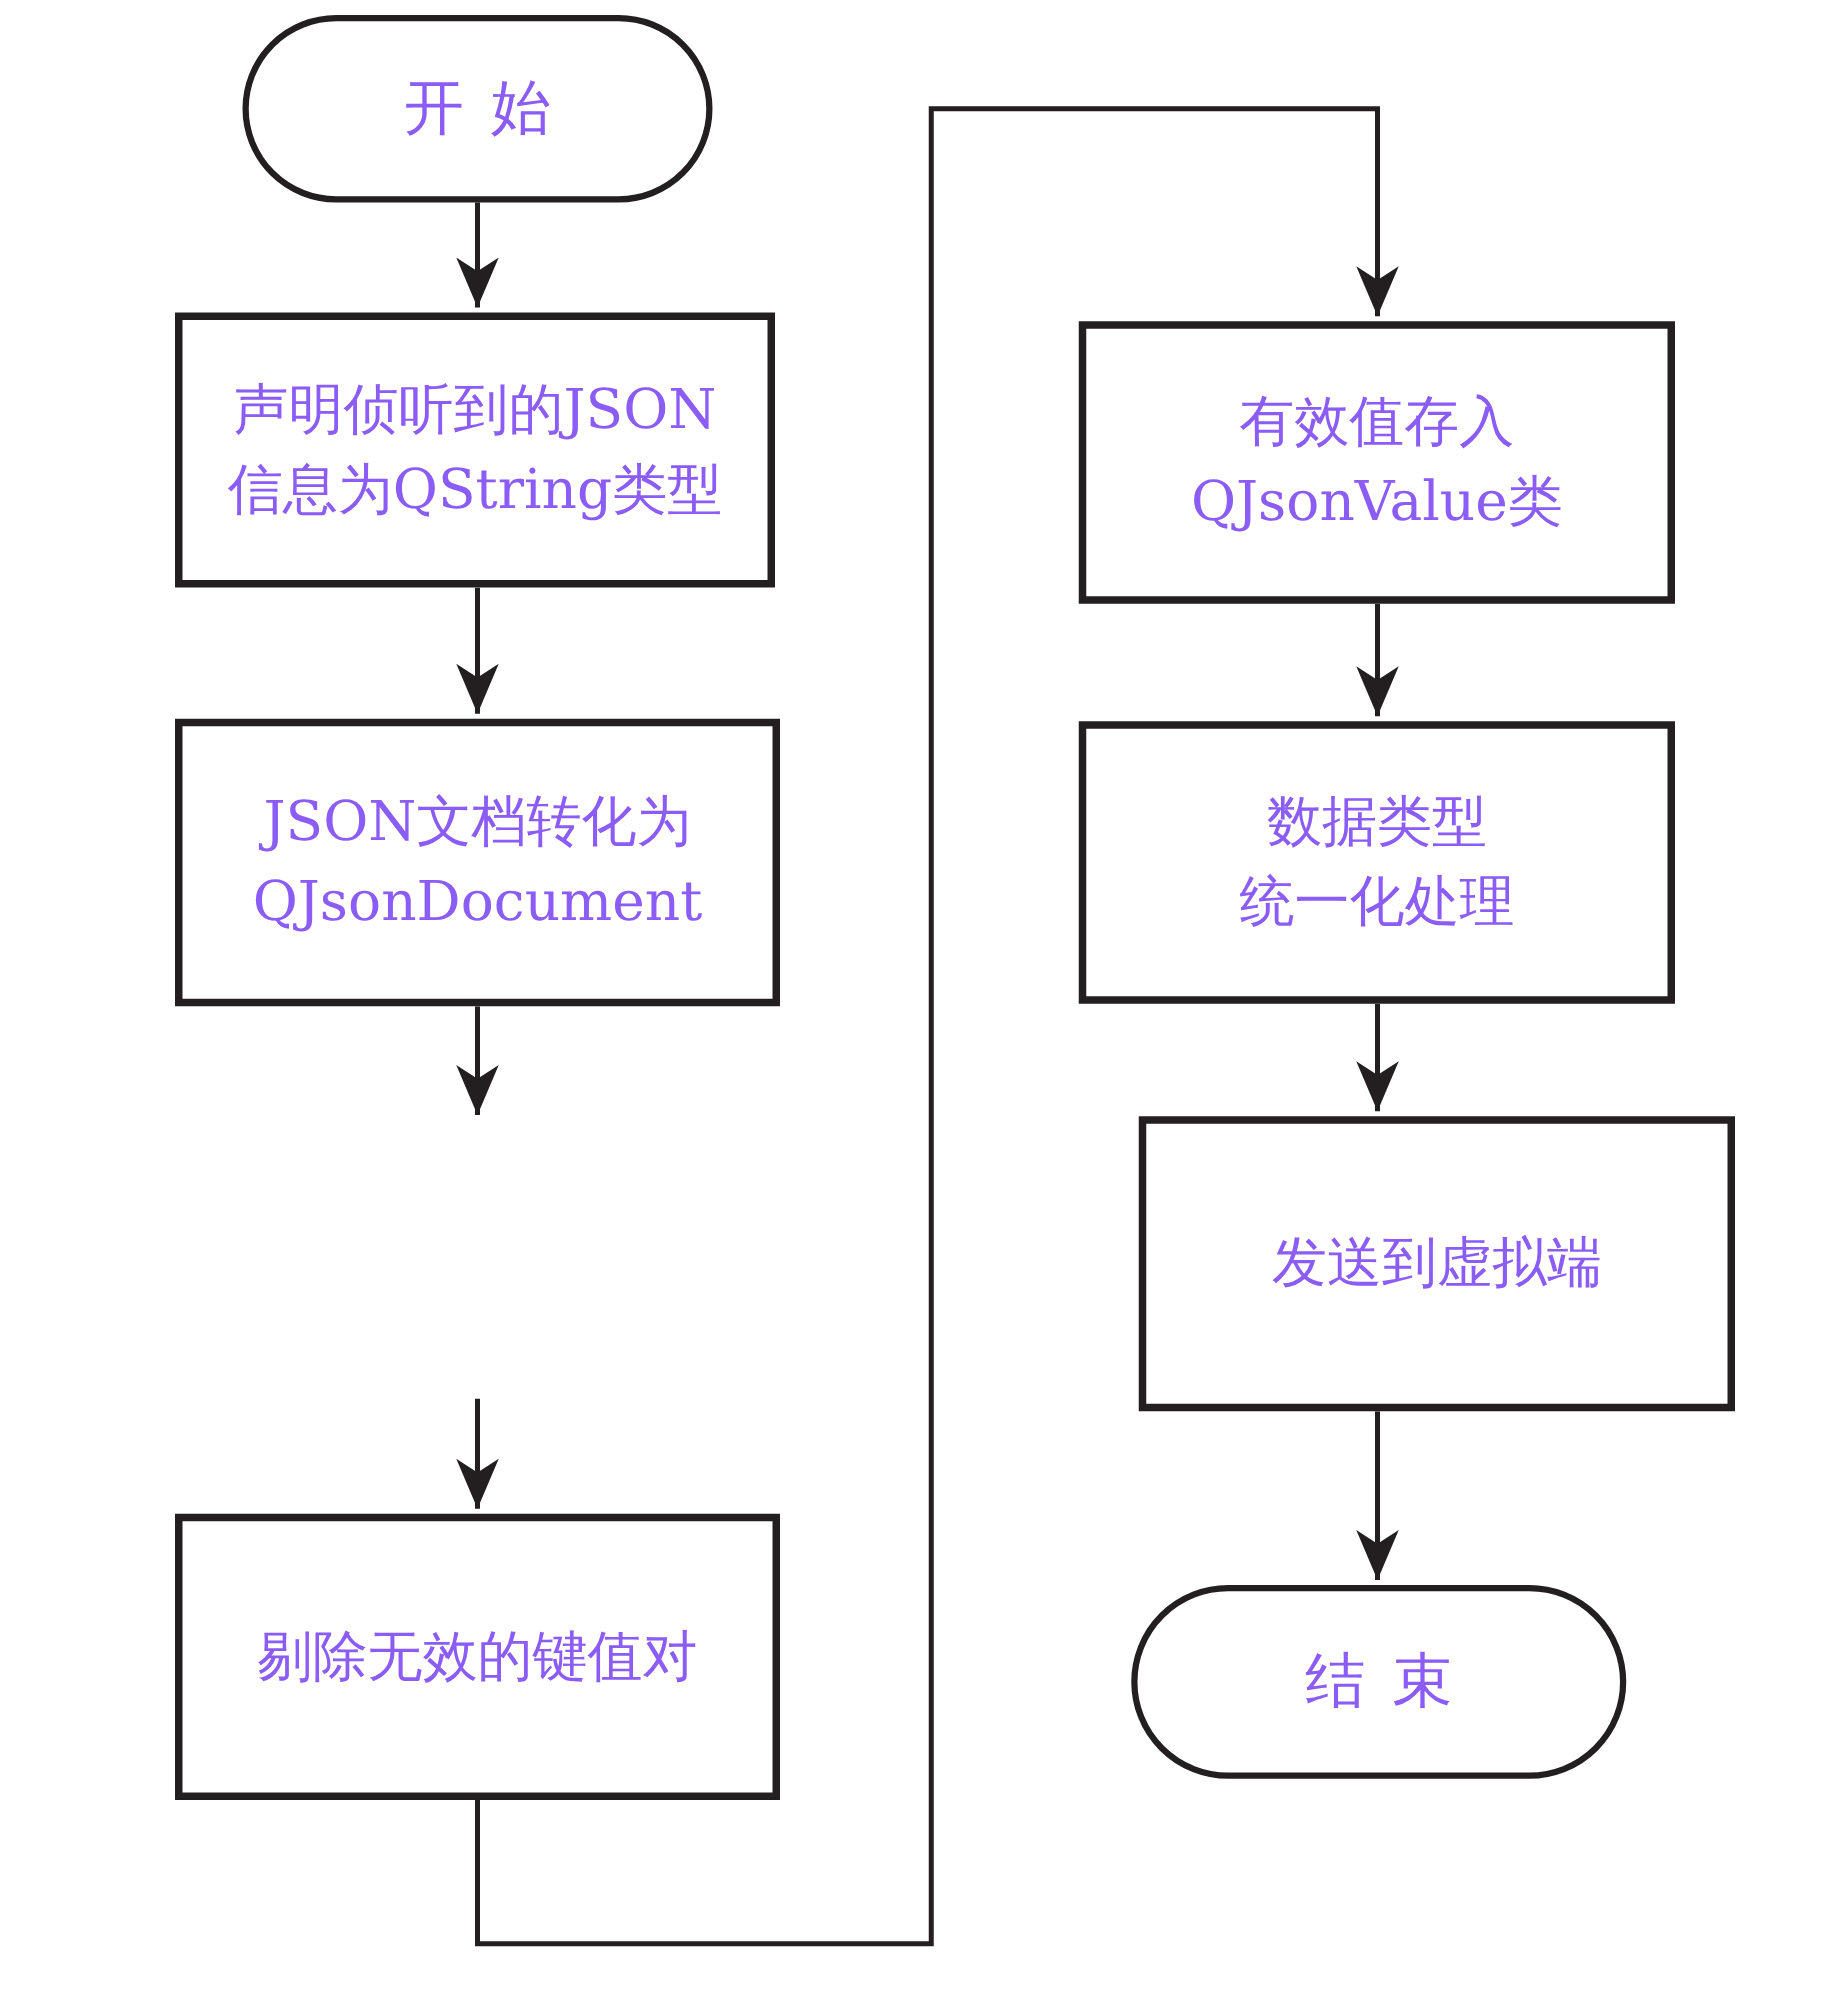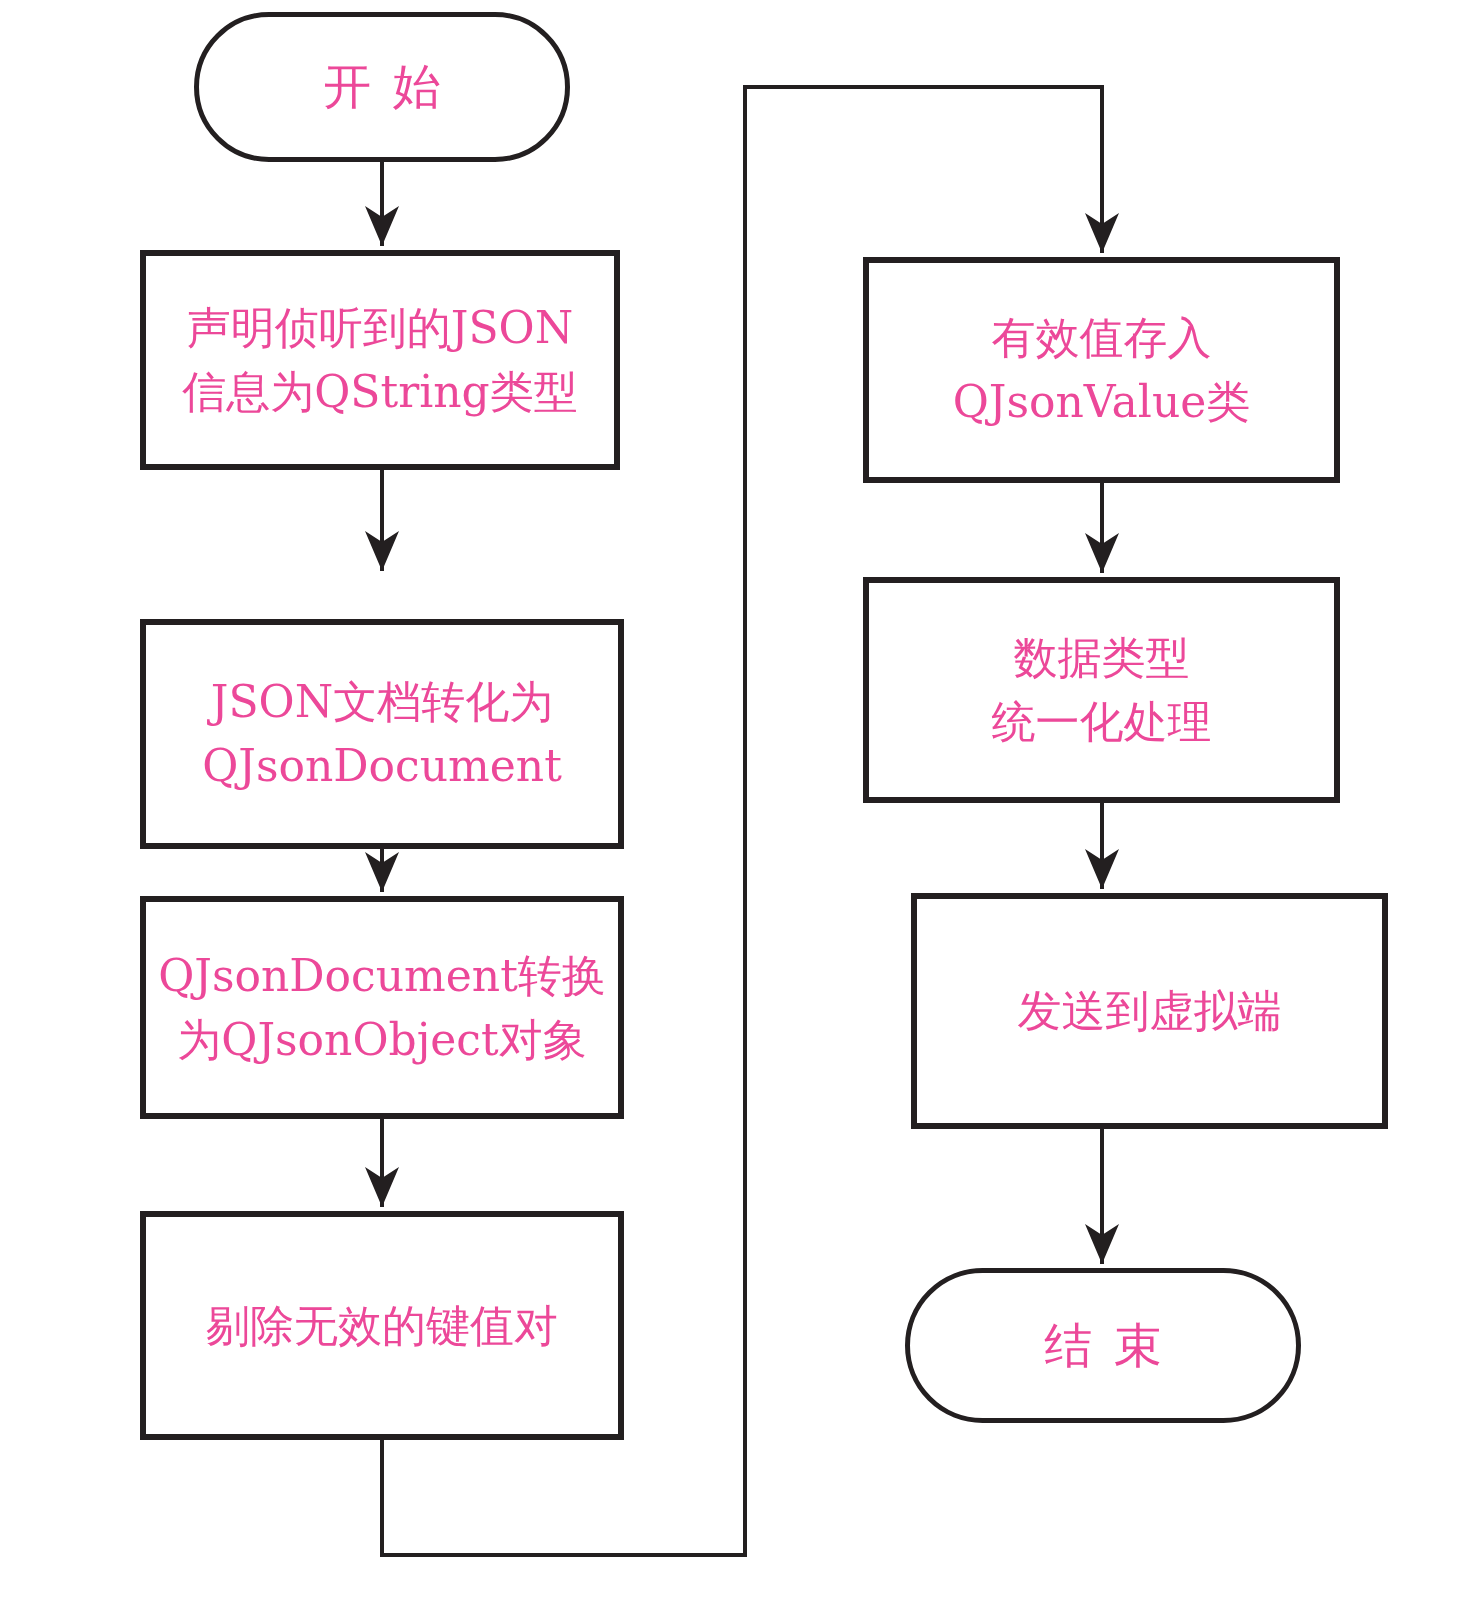--- a/index.html
+++ b/index.html
@@ -38,21 +38,21 @@
   }
   .terminal {
     border: 5px solid #231f20;
     border-radius: 80px;
   }
   .node-label {
     display: block;
     white-space: pre-line;
     font-size: 44px;
     line-height: 1.45;
-    color: #ec4899;
+    color: #8b5cf6;
   }
   .terminal .node-label {
     font-size: 48px;
     letter-spacing: 0.45em;
     padding-left: 0.45em;
   }
 </style>
 </head>
 <body>
 
@@ -77,29 +77,25 @@
 
   <div class="node terminal" style="left:194px; top:12px; width:376px; height:150px;">
     <span class="node-label">开始</span>
   </div>
 
   <div class="node process" style="left:140px; top:250px; width:480px; height:220px;">
     <span class="node-label">声明侦听到的JSON
 信息为QString类型</span>
   </div>
 
-  <div class="node process" style="left:140px; top:575px; width:484px; height:230px;margin-top:44px;">
+  <div class="node process" style="left:140px; top:575px; width:484px; height:230px;">
     <span class="node-label">JSON文档转化为
 QJsonDocument</span>
   </div>
 
-  <div class="node process" style="left:140px; top:896px; width:484px; height:223px;">
-    <span class="node-label">QJsonDocument转换
-为QJsonObject对象</span>
-  </div>
 
   <div class="node process" style="left:140px; top:1211px; width:484px; height:229px;">
     <span class="node-label">剔除无效的键值对</span>
   </div>
 
   <div class="node process" style="left:863px; top:577px; width:477px; height:226px;">
     <span class="node-label">数据类型
 统一化处理</span>
   </div>
 

